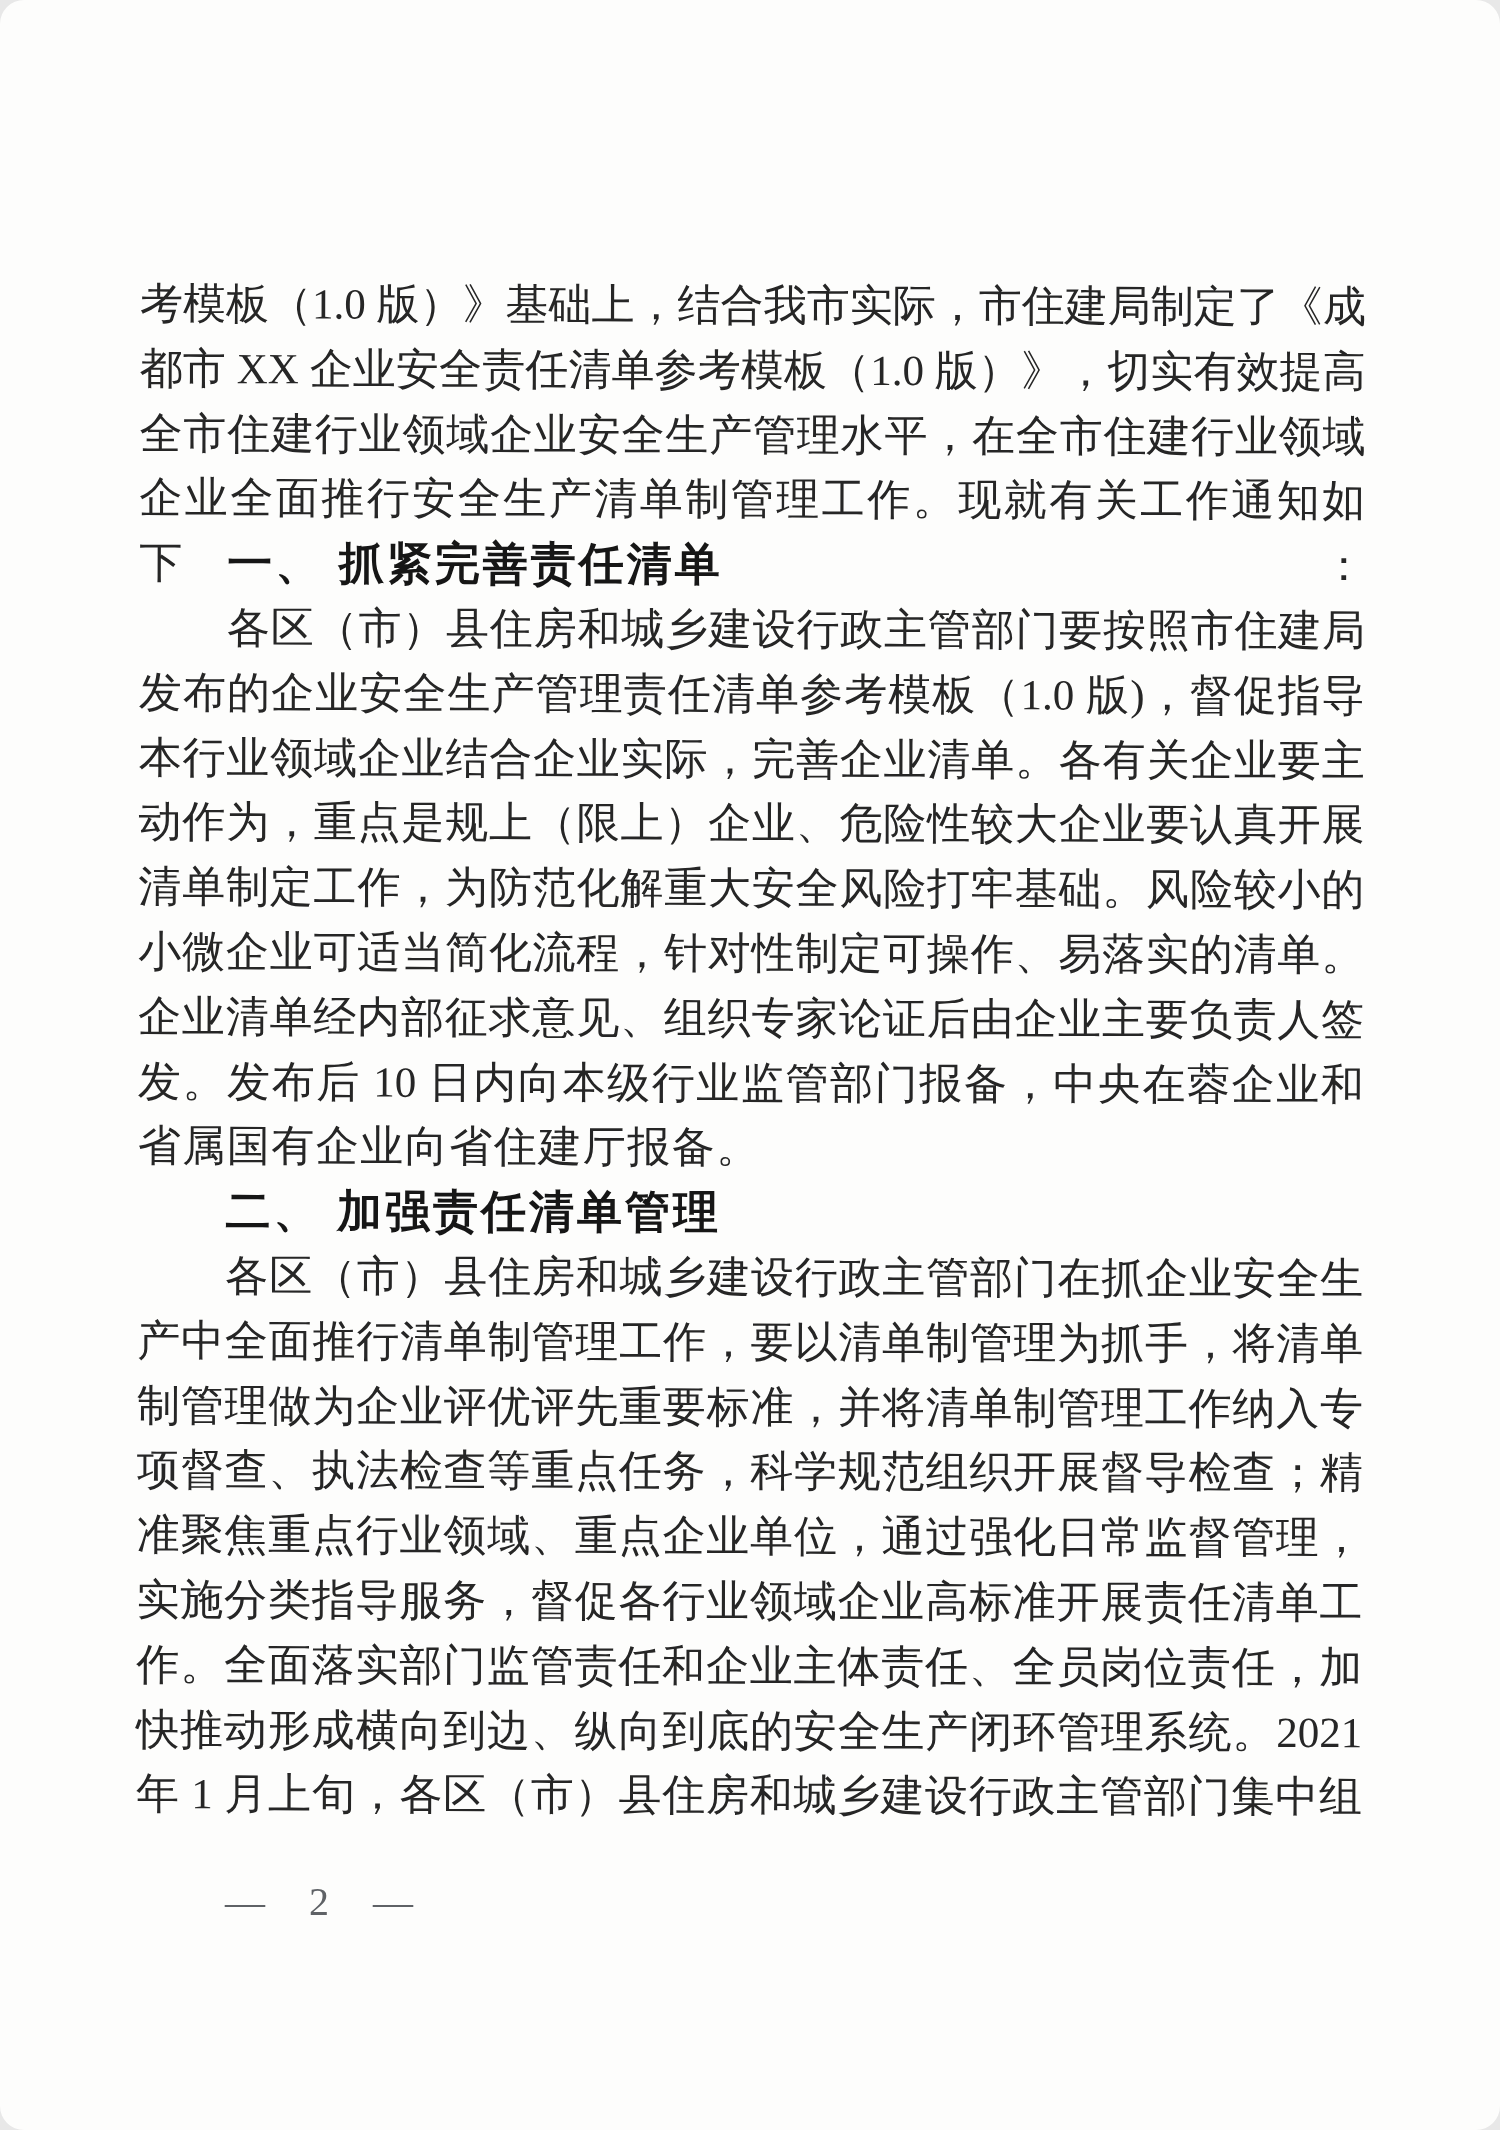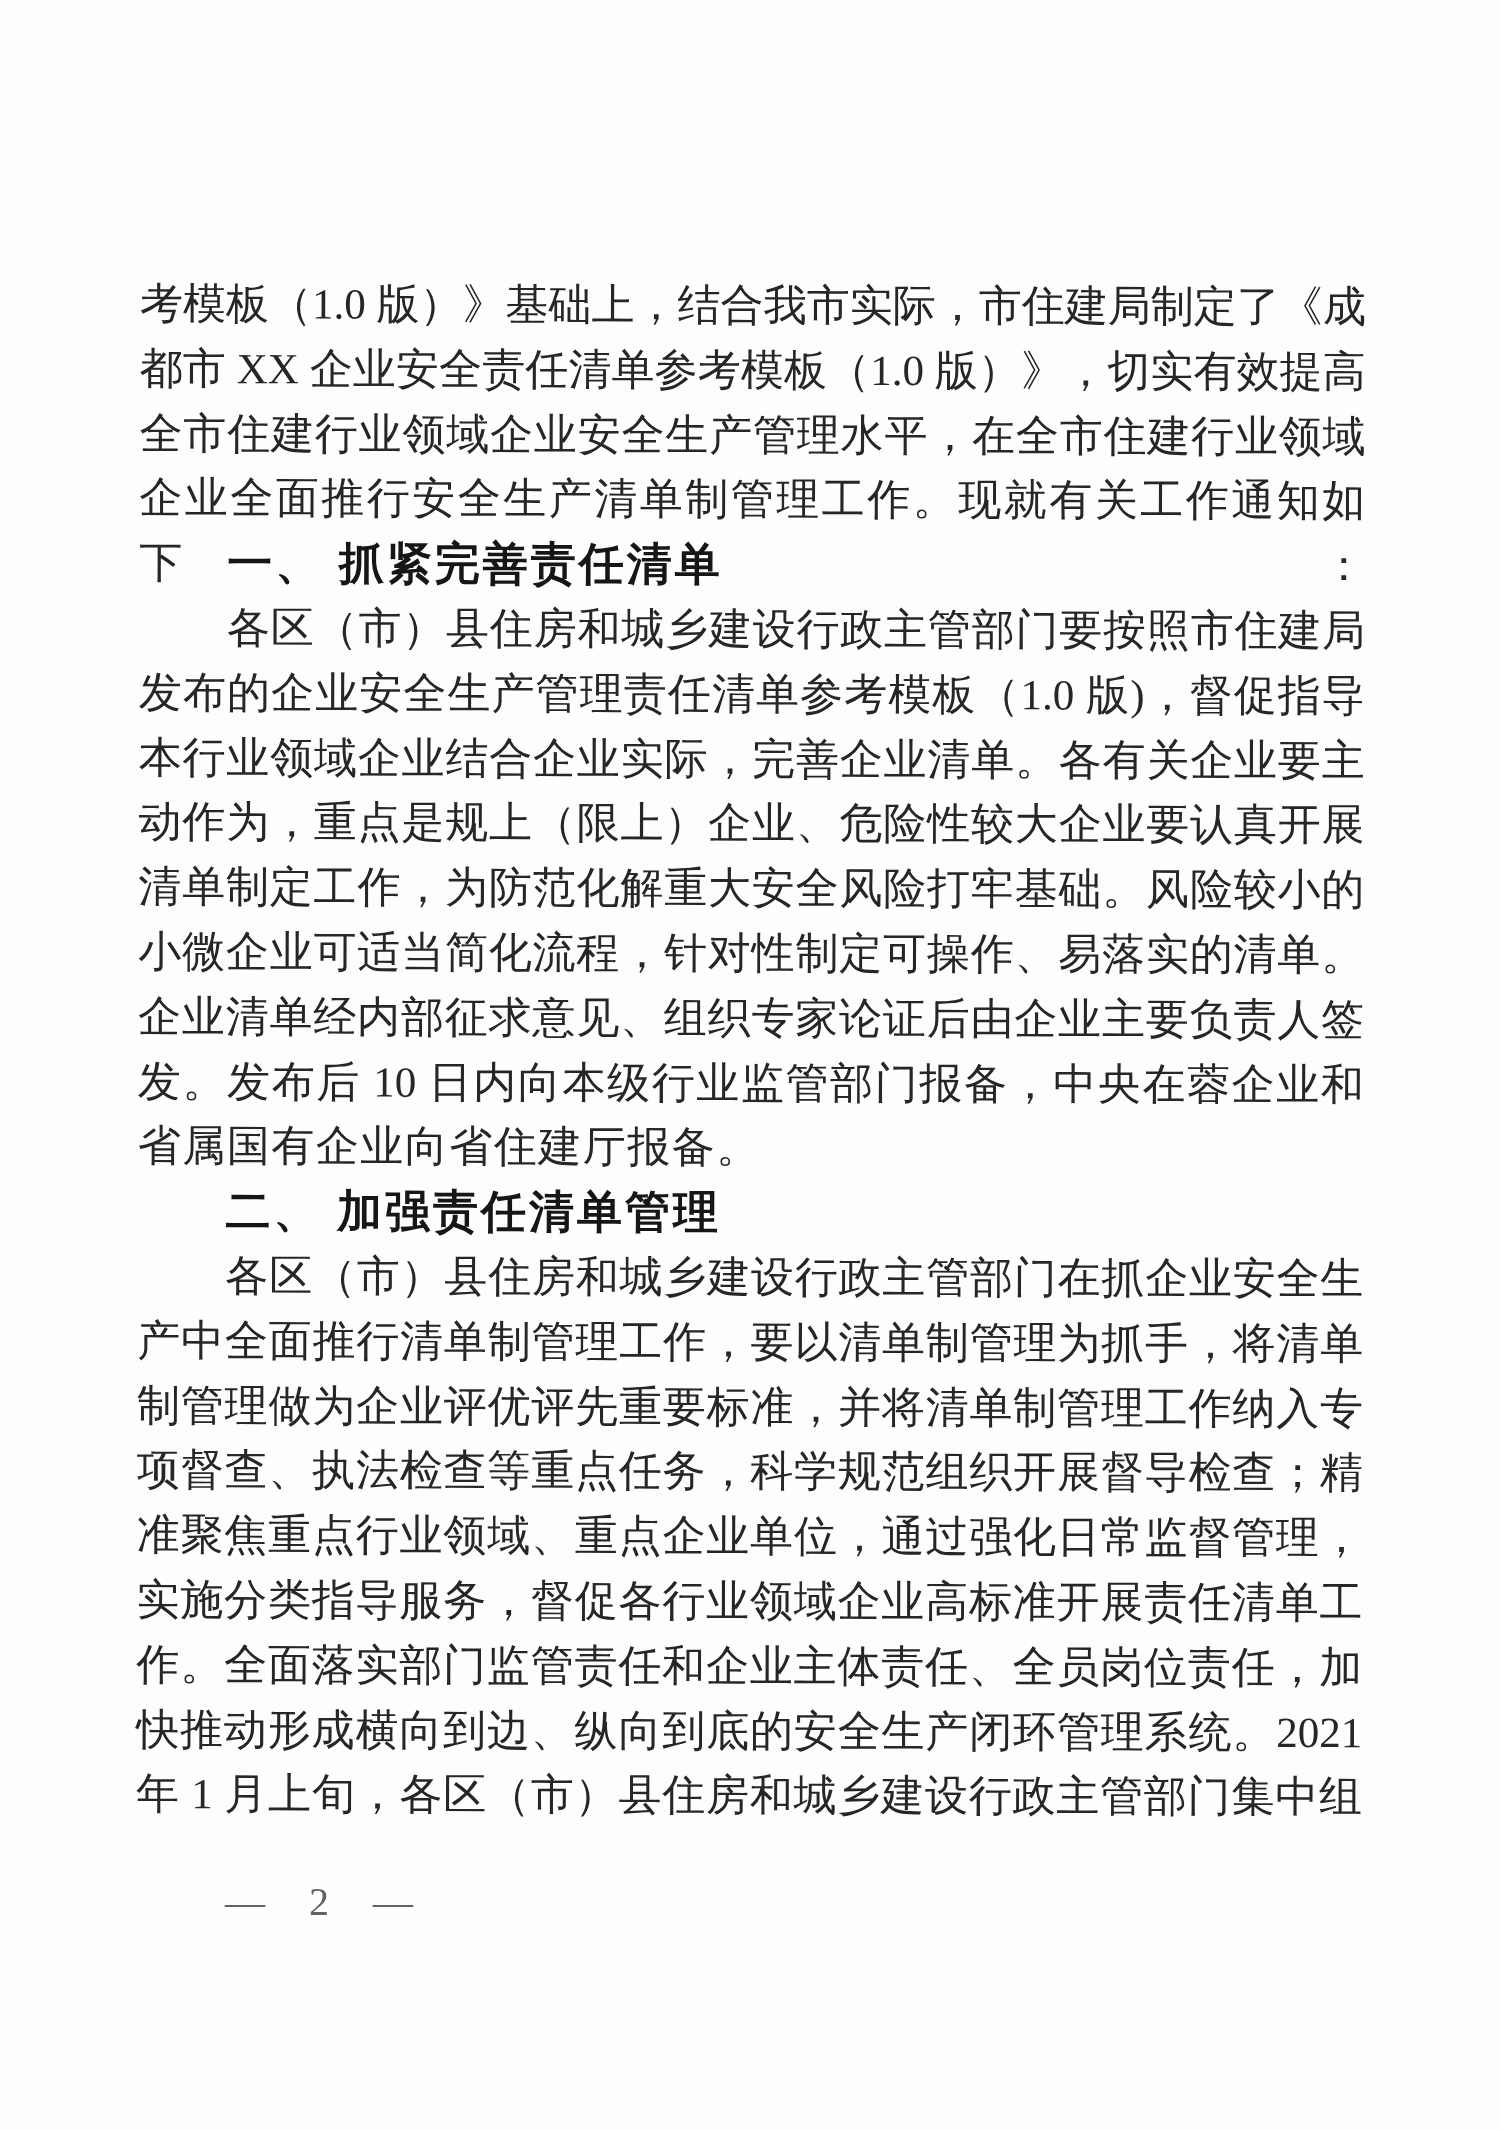--- a/index.html
+++ b/index.html
@@ -9,20 +9,21 @@
   }
   .page {
     position: relative;
     width: 1500px;
     height: 2130px;
     margin: 0 auto;
     background: #fdfdfc;
     overflow: hidden;
     font-family: "Liberation Serif", "DejaVu Serif", serif;
     color: #232323;
+    border-radius: 24px;
   }
   .text-block {
     position: absolute;
     left: 140px;
     top: 272px;
     width: 1226px;
     transform: rotate(0.15deg);
     transform-origin: left top;
   }
   .line {

